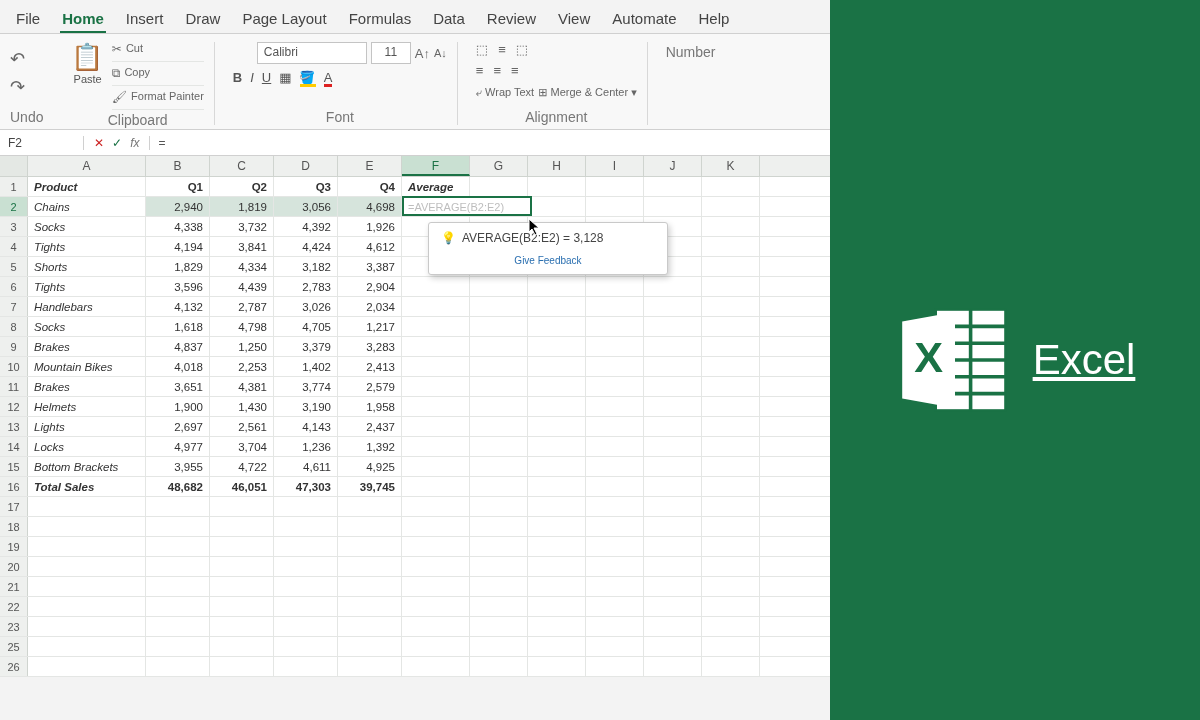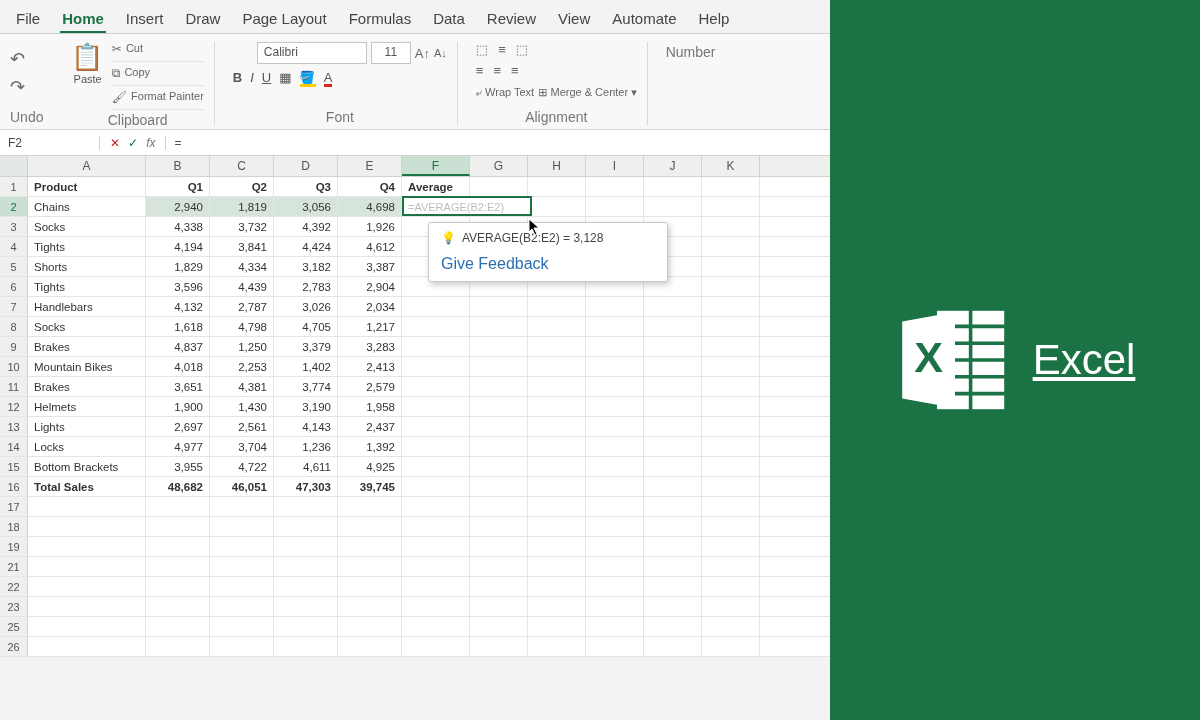--- a/index.html
+++ b/index.html
@@ -33,46 +33,46 @@
 .font-row2 .b { font-weight: bold; } .font-row2 .i { font-style: italic; } .font-row2 .u { text-decoration: underline; }
 .align-box { display: flex; flex-direction: column; gap: 6px; }
 .align-icons { display: flex; gap: 10px; font-size: 13px; color: #666; }
 .align-text { font-size: 11px; color: #666; display: flex; flex-direction: row; gap: 4px; }
 .number-box { display: flex; flex-direction: column; gap: 6px; }
 .number-sel { width: 90px; height: 22px; border: 1px solid #c4c4c4; background: #fff; font-size: 11px; padding: 2px 6px; color: #555; }
 .number-icons { display: flex; gap: 6px; font-size: 12px; color: #666; }
 
 
 .formula-bar { display: flex; align-items: center; background: #fff; border-bottom: 1px solid #d0d0d0; height: 26px; font-size: 12px; }
-.name-box { width: 100px; border-right: 1px solid #d0d0d0; padding: 0 8px; color: #444; }
+.name-box { width: 84px; border-right: 1px solid #d0d0d0; padding: 0 8px; color: #444; }
 .fb-btns { display: flex; gap: 8px; padding: 0 10px; color: #777; border-right: 1px solid #d0d0d0; }
 .fb-btns .x { color: #c22; } .fb-btns .chk { color: #1a7245; }
 .fb-formula { padding: 0 8px; color: #555; }
 
 
 .grid { position: relative; background: #fff; }
 .col-headers { display: flex; background: #eef0ee; border-bottom: 1px solid #cfd4cf; }
 .corner { width: 28px; height: 20px; border-right: 1px solid #cfd4cf; background: #e4e8e4; }
 .ch { height: 20px; border-right: 1px solid #cfd4cf; font-size: 12px; color: #555; text-align: center; line-height: 20px; }
 .ch.sel { background: #c9e0d2; color: #1a7245; border-bottom: 2px solid #1a7245; }
 .rows { display: flex; flex-direction: column; }
 .row { display: flex; height: 20px; border-bottom: 1px solid #e4e6e4; }
 .rh { width: 28px; background: #eef0ee; border-right: 1px solid #cfd4cf; font-size: 11px; color: #555; text-align: center; line-height: 20px; }
 .rh.sel { background: #c9e0d2; color: #1a7245; }
 .cell { border-right: 1px solid #e4e6e4; font-size: 11.5px; color: #333; padding: 0 6px; line-height: 20px; overflow: hidden; white-space: nowrap; }
-.cell.txt { text-align: left; }
+.cell.txt { text-align: left; font-style: italic; }
 .cell.num { text-align: right; }
 .cell.bold { font-weight: bold; }
 .cell.selrange { background: #d6e4dc; }
 
 
 .active-cell { position: absolute; border: 2px solid #1a7245; background: #fff; font-size: 11px; color: #888; padding: 0 4px; line-height: 18px; z-index: 5; }
 .tooltip { position: absolute; background: #fff; border: 1px solid #c9c9c9; box-shadow: 2px 3px 6px rgba(0,0,0,.2); padding: 8px 12px; font-size: 12px; color: #444; z-index: 6; border-radius: 3px; }
 .tooltip .bulb { color: #8aa84a; margin-right: 6px; }
-.tooltip .feedback { display: block; text-align: left; color: #2a6fb0; font-size: 16px; margin-top: 10px; cursor: pointer; }
+.tooltip .feedback { display: block; text-align: center; color: #2a6fb0; font-size: 10px; margin-top: 10px; cursor: pointer; }
 .cursor { position: absolute; width: 14px; height: 18px; z-index: 10; }
 .cursor svg { width: 14px; height: 18px; }
 
 
 .cA { width: 118px; } .cB { width: 64px; } .cC { width: 64px; } .cD { width: 64px; } .cE { width: 64px; }
 .cF { width: 68px; } .cG { width: 58px; } .cH { width: 58px; } .cI { width: 58px; } .cJ { width: 58px; } .cK { width: 58px; }
 </style>
 </head>
 <body>
 
@@ -439,20 +439,34 @@
           <div class="cell cE"></div>
           <div class="cell cF"></div>
           <div class="cell cG"></div>
           <div class="cell cH"></div>
           <div class="cell cI"></div>
           <div class="cell cJ"></div>
           <div class="cell cK"></div>
         </div>
         <div class="row">
           <div class="rh">19</div>
+          <div class="cell cA"></div>
+          <div class="cell cB"></div>
+          <div class="cell cC"></div>
+          <div class="cell cD"></div>
+          <div class="cell cE"></div>
+          <div class="cell cF"></div>
+          <div class="cell cG"></div>
+          <div class="cell cH"></div>
+          <div class="cell cI"></div>
+          <div class="cell cJ"></div>
+          <div class="cell cK"></div>
+        </div>
+        <div class="row">
+          <div class="rh">20</div>
           <div class="cell cA"></div>
           <div class="cell cB"></div>
           <div class="cell cC"></div>
           <div class="cell cD"></div>
           <div class="cell cE"></div>
           <div class="cell cF"></div>
           <div class="cell cG"></div>
           <div class="cell cH"></div>
           <div class="cell cI"></div>
           <div class="cell cJ"></div>

